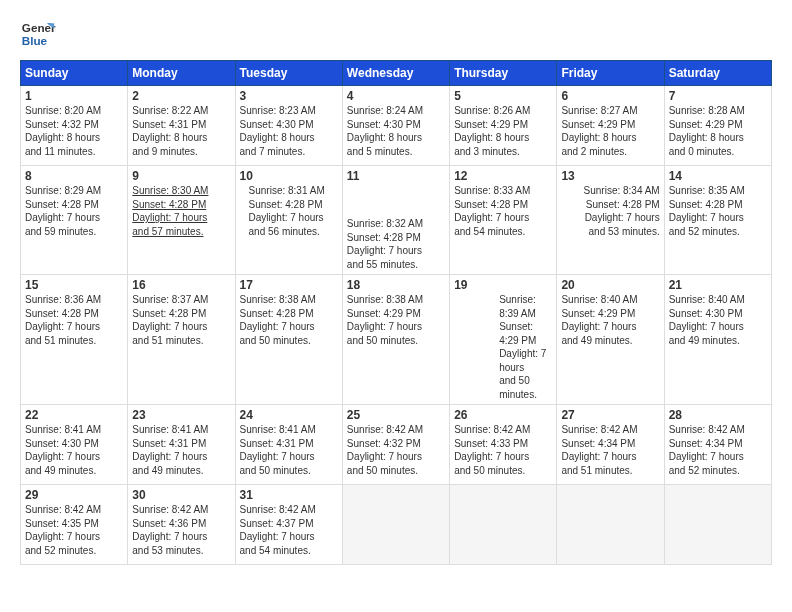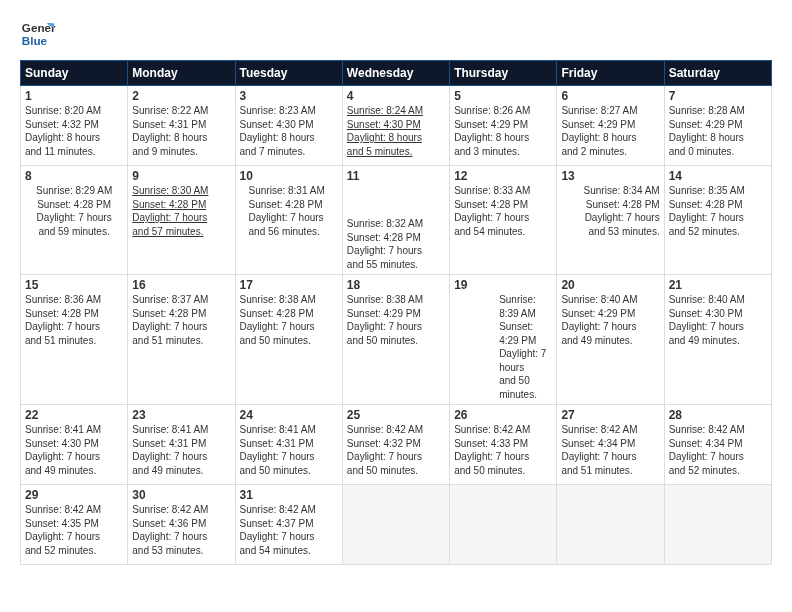--- a/index.html
+++ b/index.html
@@ -43,21 +43,21 @@
     .subtitle {
       font-size: 14px;
       color: #555;
     }
     .calendar {
       width: 100%;
       border-collapse: collapse;
       table-layout: fixed;
     }
     .calendar th {
-      background: #0f172a;
+      background: #1d4ed8;
       color: #fff;
       font-size: 12px;
       font-weight: bold;
       padding: 5px 4px;
       text-align: left;
       border: 1px solid #1a4f8a;
     }
     .calendar td {
       border: 1px solid #ddd;
       vertical-align: top;
@@ -131,21 +131,21 @@
           </td>
           <td>
             <span class="day-num">3</span>
             <div class="day-info" style="white-space: pre-line;">Sunrise: 8:23 AM
 Sunset: 4:30 PM
 Daylight: 8 hours
 and 7 minutes.</div>
           </td>
           <td>
             <span class="day-num">4</span>
-            <div class="day-info" style="white-space: pre-line; text-decoration: underline;">Sunrise: 8:24 AM
+            <div class="day-info" style="white-space: pre-line;">Sunrise: 8:24 AM
 Sunset: 4:30 PM
 Daylight: 8 hours
 and 5 minutes.</div>
           </td>
           <td>
             <span class="day-num">5</span>
             <div class="day-info" style="white-space: pre-line;">Sunrise: 8:26 AM
 Sunset: 4:29 PM
 Daylight: 8 hours
 and 3 minutes.</div>
@@ -161,21 +161,21 @@
             <span class="day-num">7</span>
             <div class="day-info" style="white-space: pre-line;">Sunrise: 8:28 AM
 Sunset: 4:29 PM
 Daylight: 8 hours
 and 0 minutes.</div>
           </td>
         </tr>
         <tr>
           <td>
             <span class="day-num">8</span>
-            <div class="day-info" style="white-space: pre-line; text-align: center;">Sunrise: 8:29 AM
+            <div class="day-info" style="white-space: pre-line;">Sunrise: 8:29 AM
 Sunset: 4:28 PM
 Daylight: 7 hours
 and 59 minutes.</div>
           </td>
           <td>
             <span class="day-num">9</span>
             <div class="day-info" style="white-space: pre-line; text-decoration: underline;">Sunrise: 8:30 AM
 Sunset: 4:28 PM
 Daylight: 7 hours
 and 57 minutes.</div>

